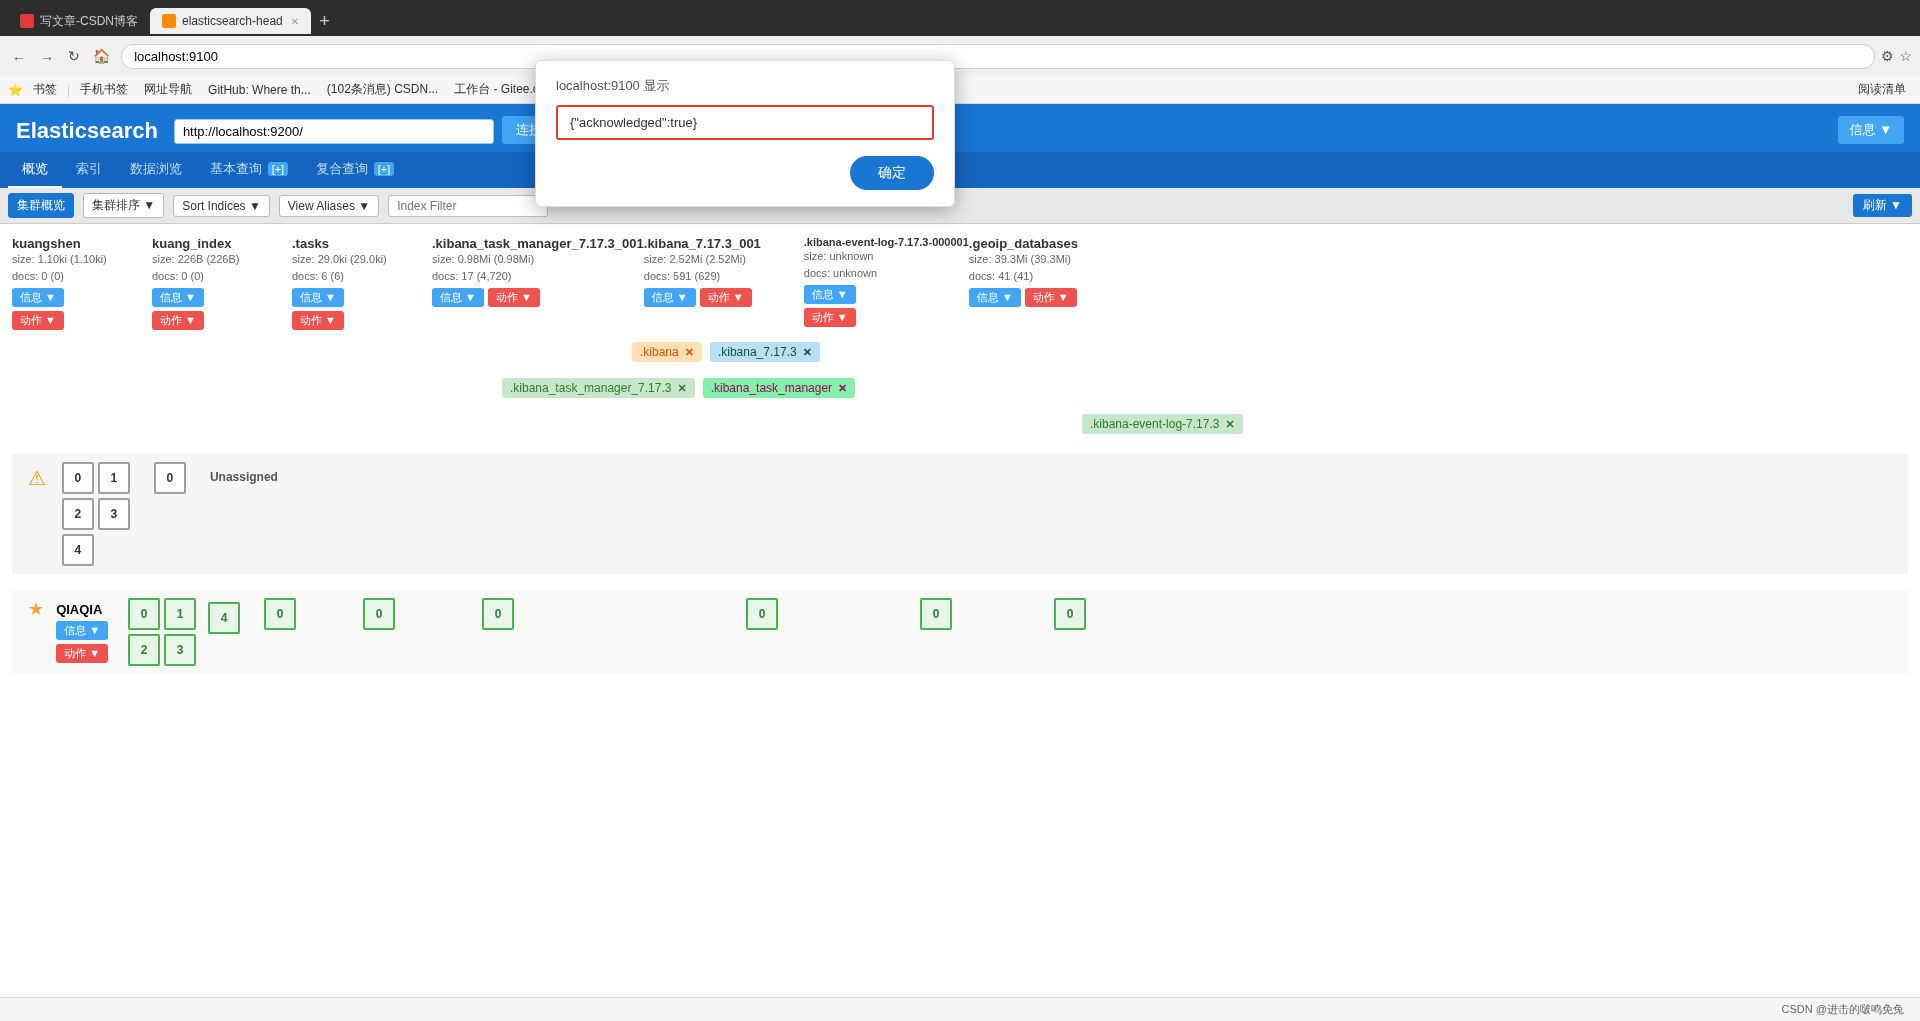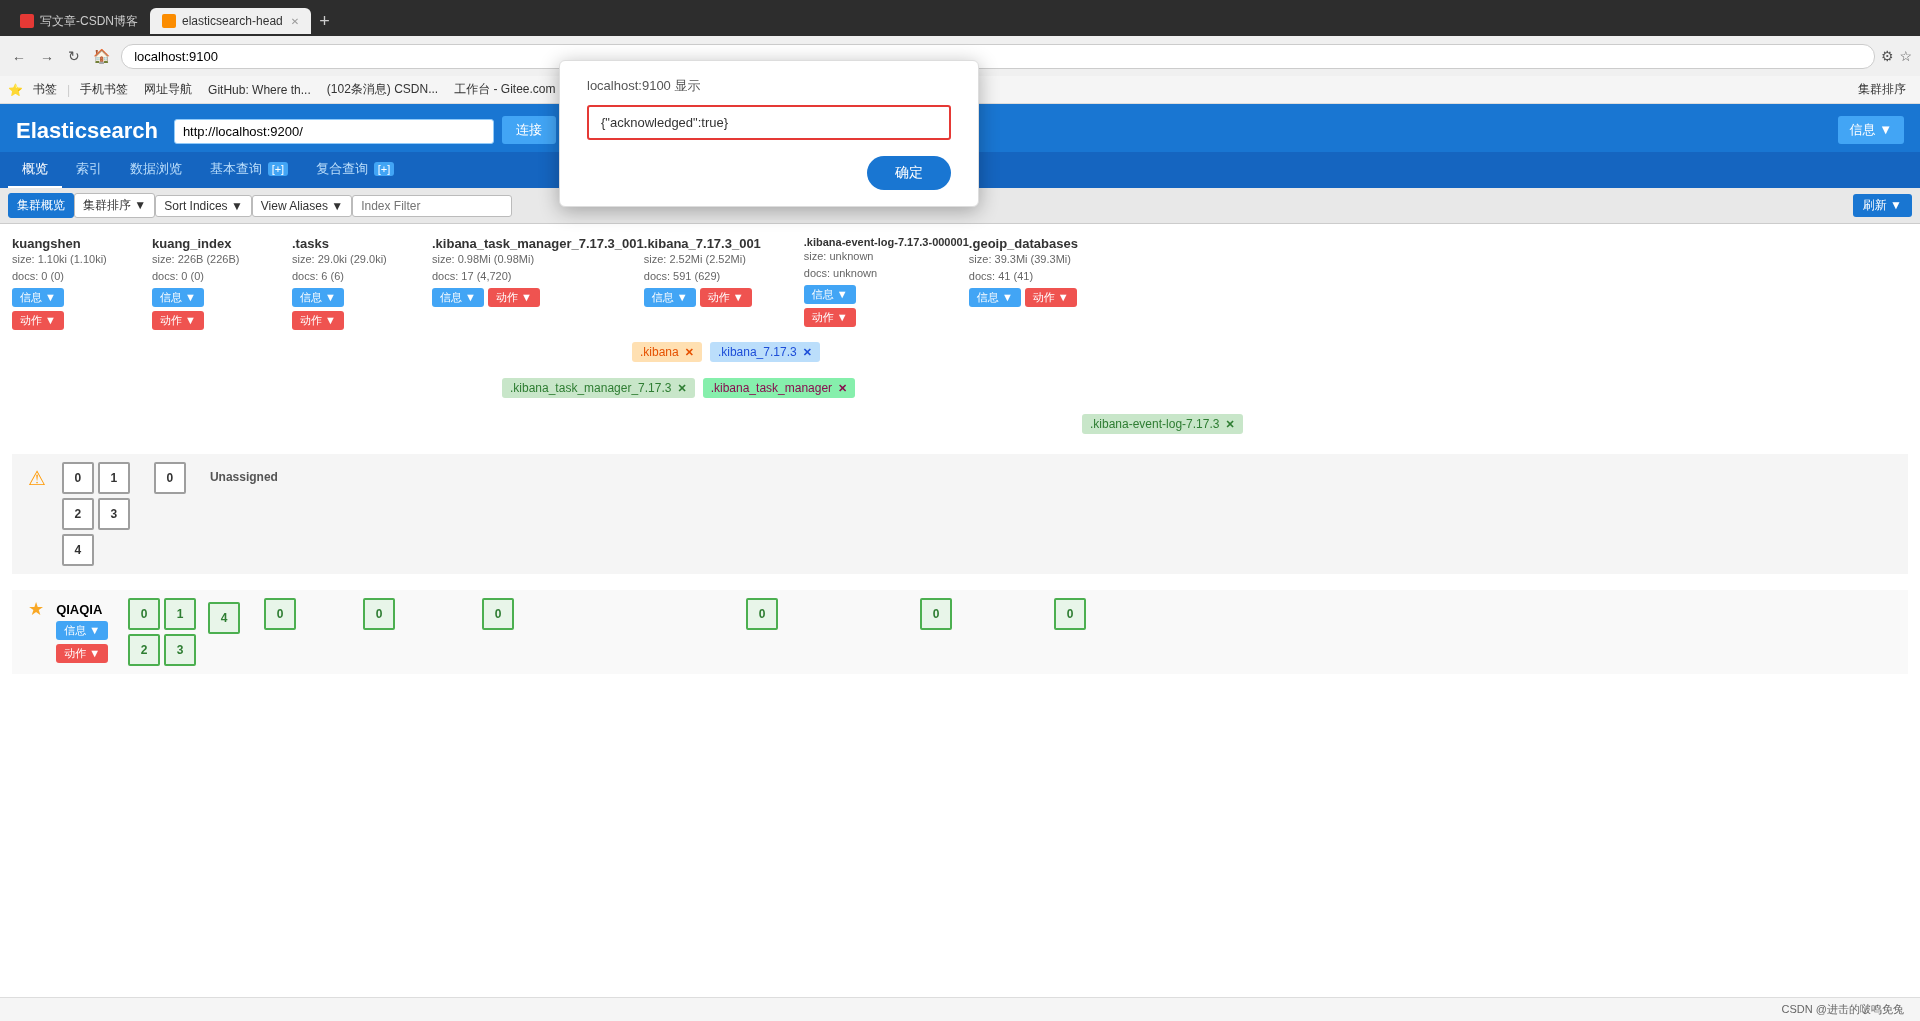--- a/index.html
+++ b/index.html
@@ -36,49 +36,49 @@
     .connect-btn { background: #42a5f5; color: white; border: none; border-radius: 3px; padding: 5px 14px; cursor: pointer; margin-left: 8px; font-size: 13px; }
     .info-btn-right { background: #42a5f5; color: white; border: none; border-radius: 3px; padding: 5px 12px; cursor: pointer; margin-left: auto; font-size: 13px; }
 
     
     .nav-tabs { background: #1565c0; display: flex; align-items: center; padding: 0 8px; height: 36px; }
     .nav-tab { color: #bbdefb; padding: 8px 14px; cursor: pointer; font-size: 13px; border-bottom: 2px solid transparent; }
     .nav-tab.active { color: white; border-bottom: 2px solid white; }
     .nav-tab-badge { background: #42a5f5; color: white; border-radius: 3px; padding: 1px 4px; font-size: 11px; margin-left: 2px; }
 
     
-    .toolbar { background: #e8e8e8; border-bottom: 1px solid #ccc; display: flex; align-items: center; padding: 4px 8px; height: 36px; gap: 0; }
+    .toolbar { background: #e8e8e8; border-bottom: 1px solid #ccc; display: flex; align-items: center; padding: 4px 8px; height: 36px; gap: 9px; }
     .toolbar-btn { background: white; border: 1px solid #bbb; border-radius: 3px; padding: 3px 8px; cursor: pointer; font-size: 12px; color: #333; display: flex; align-items: center; gap: 3px; }
     .toolbar-btn.active { background: #1976d2; color: white; border-color: #1976d2; }
     .index-filter-input { border: 1px solid #bbb; border-radius: 3px; padding: 3px 8px; font-size: 12px; width: 160px; }
     .refresh-btn { margin-left: auto; background: #1976d2; color: white; border: none; border-radius: 3px; padding: 3px 10px; cursor: pointer; font-size: 12px; display: flex; align-items: center; gap: 3px; }
 
     
     .main-content { padding: 12px; display: flex; flex-direction: column; gap: 12px; position: relative; }
 
     
     .indices-row { display: flex; flex-wrap: nowrap; overflow-x: auto; padding-bottom: 8px; }
     .index-card { min-width: 140px; }
     .index-name { font-weight: bold; font-size: 13px; color: #333; }
     .index-meta { font-size: 11px; color: #666; line-height: 1.5; }
     .btn-group { display: flex; gap: 4px; margin-top: 4px; flex-wrap: wrap; }
     .btn-info { background: #42a5f5; color: white; border: none; border-radius: 3px; padding: 2px 8px; font-size: 11px; cursor: pointer; display: flex; align-items: center; gap: 2px; }
     .btn-action { background: #ef5350; color: white; border: none; border-radius: 3px; padding: 2px 8px; font-size: 11px; cursor: pointer; display: flex; align-items: center; gap: 2px; }
     .alias-tag { display: inline-flex; align-items: center; border-radius: 3px; padding: 3px 8px; font-size: 12px; gap: 6px; }
     .alias-tag .close { cursor: pointer; font-size: 11px; font-weight: bold; }
     .alias-orange { background: #ffe0b2; color: #e65100; }
-    .alias-blue { background: #bbdefb; color: #1d4ed8; }
+    .alias-blue { background: #bbdefb; color: #14532d; }
     .alias-green { background: #c8e6c9; color: #2e7d32; }
     .alias-pink { background: #86efac; color: #880e4f; }
     .shard-box { width: 32px; height: 32px; border: 2px solid #9e9e9e; display: flex; align-items: center; justify-content: center; font-size: 12px; font-weight: bold; color: #333; background: white; border-radius: 2px; }
     .shard-box.green { border-color: #4caf50; background: #e8f5e9; color: #2e7d32; }
 
     
     .modal-overlay { position: fixed; top: 0; left: 0; right: 0; bottom: 0; z-index: 1000; }
-    .modal-box { position: absolute; top: 60px; left: 535px; background: white; border: 1px solid #ddd; border-radius: 6px; box-shadow: 0 4px 20px rgba(0,0,0,0.3); padding: 16px 27px; min-width: 420px; max-width: 460px; margin-left: 24px; }
+    .modal-box { position: absolute; top: 60px; left: 535px; background: white; border: 1px solid #ddd; border-radius: 6px; box-shadow: 0 4px 20px rgba(0,0,0,0.3); padding: 16px 20px; min-width: 420px; max-width: 460px; }
     .modal-title { font-size: 13px; color: #555; margin-bottom: 10px; font-weight: normal; }
     .modal-content { border: 2px solid #e53935; border-radius: 3px; padding: 8px 12px; background: #fff; font-size: 13px; color: #333; margin-bottom: 16px; }
     .modal-footer { display: flex; justify-content: flex-end; }
     .modal-ok-btn { background: #1976d2; color: white; border: none; border-radius: 20px; padding: 8px 28px; font-size: 14px; cursor: pointer; }
 
     
     .app-footer { position: fixed; bottom: 0; right: 0; background: #f5f5f5; border-top: 1px solid #ddd; padding: 4px 16px; font-size: 11px; color: #666; text-align: right; width: 100%; }
   </style>
 </head>
 <body>
@@ -114,21 +114,21 @@
     <span class="bookmark-item">书签</span>
     <span class="bookmark-sep">|</span>
     <span class="bookmark-item">手机书签</span>
     <span class="bookmark-item">网址导航</span>
     <span class="bookmark-item">GitHub: Where th...</span>
     <span class="bookmark-item">(102条消息) CSDN...</span>
     <span class="bookmark-item">工作台 - Gitee.com</span>
     <span class="bookmark-item">MyBatis中文网</span>
     <span class="bookmark-item">狂神说/KuangLive...</span>
     <span class="bookmark-item">»</span>
-    <span style="margin-left:auto" class="bookmark-item">集群排序</span>
+    <span style="margin-left:auto" class="bookmark-item">阅读清单</span>
   </div>
 </div>
 
 <div class="app-container">
 
   <div class="app-header">
     <span class="app-title">Elasticsearch</span>
     <input class="app-url-input" type="text" value="http://localhost:9200/" style="">
     <button class="connect-btn">连接</button>
     <button class="info-btn-right">信息 ▼</button>

